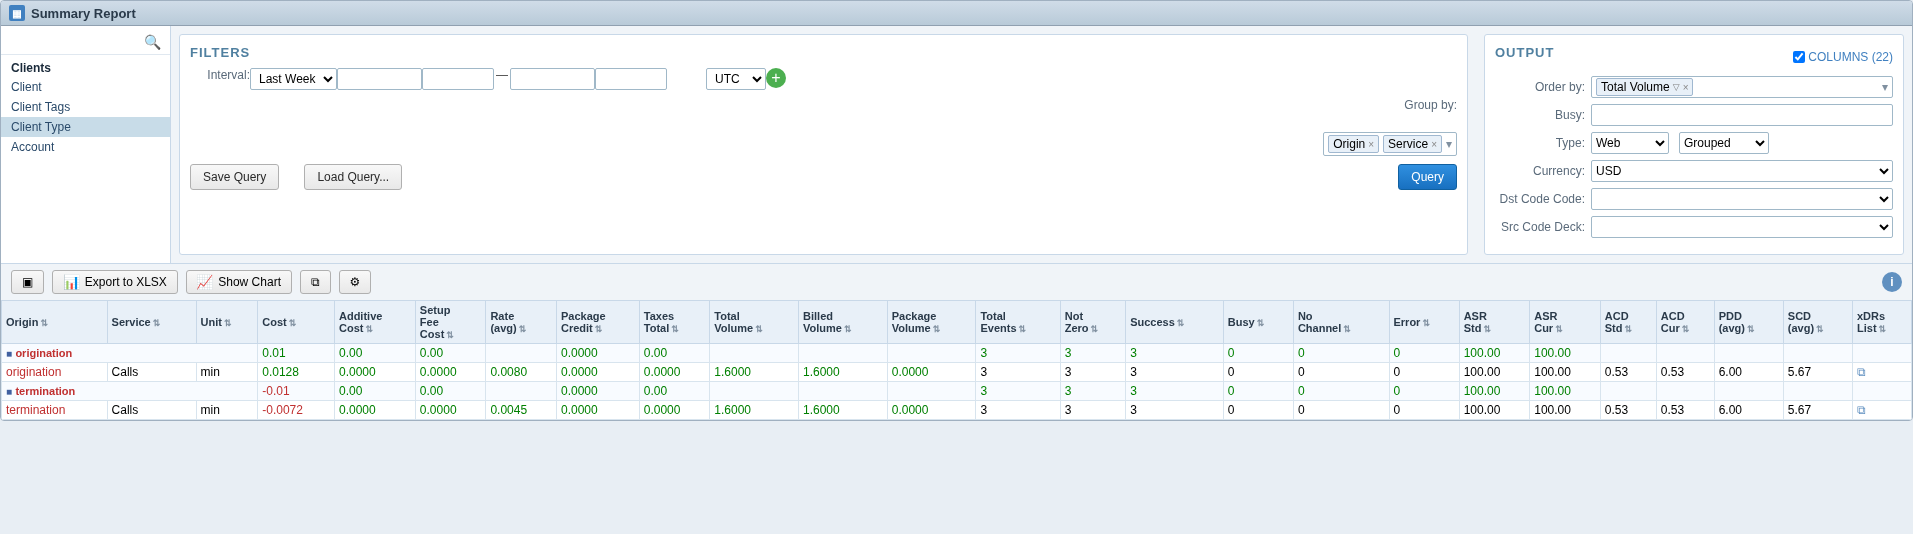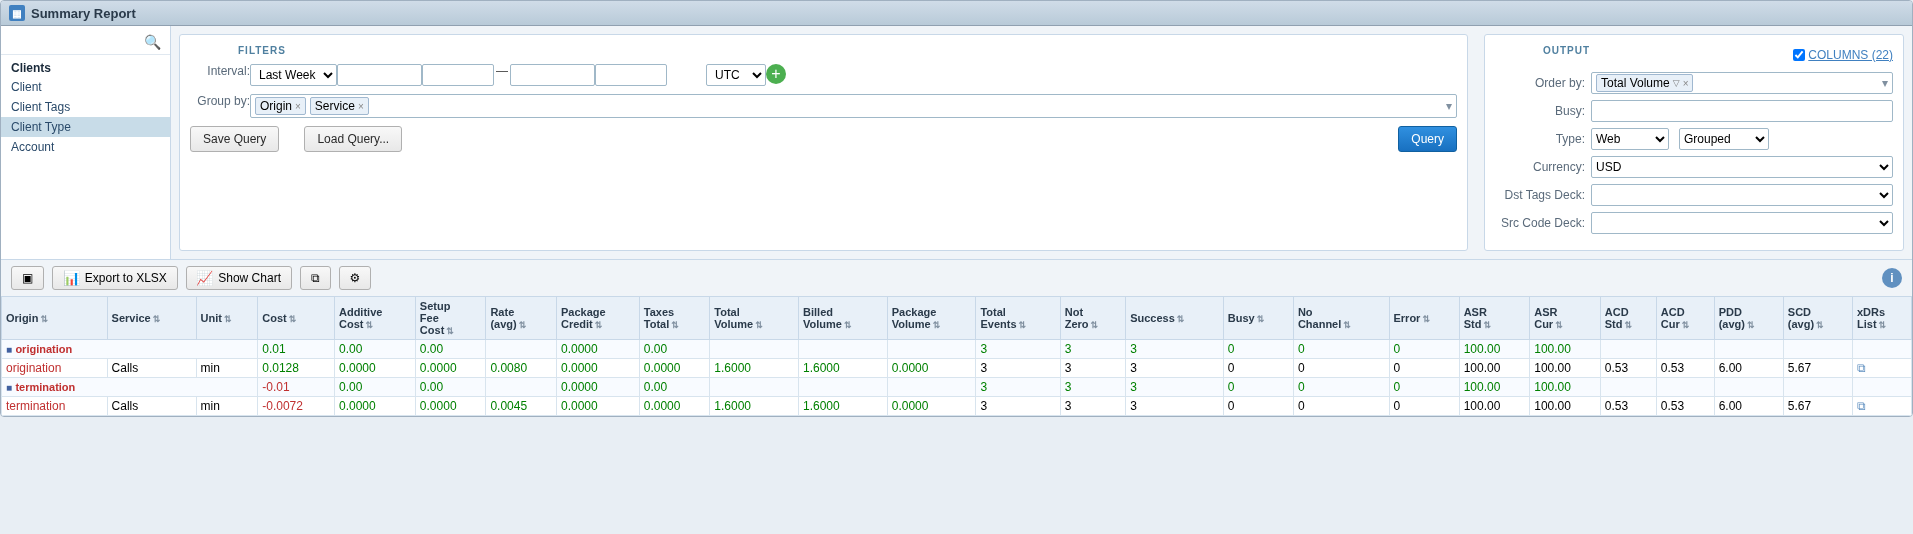--- a/index.html
+++ b/index.html
@@ -11,34 +11,34 @@
     .title-bar-text { font-size: 13px; font-weight: bold; color: #2a3a4a; }
 
     
     .sidebar { width: 170px; background: white; border-right: 1px solid #c8d8e8; padding: 4px 0; min-height: 190px; }
     .sidebar-search { padding: 4px 8px; border-bottom: 1px solid #e0e8f0; display: flex; align-items: center; justify-content: flex-end; }
     .sidebar-search-icon { color: #6080a0; font-size: 14px; }
     .sidebar-group-label { font-weight: bold; padding: 6px 10px 2px; color: #1a2a3a; font-size: 12px; }
     .sidebar-item { padding: 3px 10px; cursor: pointer; color: #2a4a6a; }
     .sidebar-item.selected { background: #c8dce8; }
     .filters-section { background: white; border: 1px solid #c8d8e8; border-radius: 3px; padding: 10px; margin-bottom: 0; }
-    .section-header { font-size: 10px; font-weight: bold; color: #5080a0; letter-spacing: 1px; margin-bottom: 8px; margin-left: 48px; }
+    .section-header { font-size: 13px; font-weight: bold; color: #5080a0; letter-spacing: 1px; margin-bottom: 8px; }
 
     .filter-row { display: flex; margin-bottom: 8px; }
     .filter-label { color: #5a6a7a; width: 60px; text-align: right; }
 
     .input-field { border: 1px solid #a0b8c8; border-radius: 2px; padding: 2px 6px; background: white; height: 22px; font-size: 12px; }
 
     select.input-field { height: 22px; padding: 1px 4px; }
 
     .dash { color: #444; padding: 0 2px; }
 
     .add-btn { width: 20px; height: 20px; background: #4caf50; border-radius: 50%; color: white; border: none; cursor: pointer; font-size: 16px; line-height: 18px; text-align: center; display: flex; align-items: center; justify-content: center; }
 
-    .groupby-row { display: flex; align-items: flex-start; gap: 0; margin-bottom: 8px; }
+    .groupby-row { display: flex; align-items: flex-end; gap: 20px; margin-bottom: 8px; flex-direction: column; }
     .tag { background: #e8f0f8; border: 1px solid #a0b8d0; border-radius: 2px; padding: 1px 4px; display: flex; align-items: center; gap: 3px; font-size: 11px; }
     .tag-close { cursor: pointer; color: #888; font-size: 10px; }
 
     .button-row { display: flex; align-items: center; gap: 25px; margin-top: 4px; }
     .btn { padding: 4px 12px; border-radius: 3px; cursor: pointer; font-size: 12px; height: 26px; }
     .btn-default { background: linear-gradient(to bottom, #f8f8f8, #e8e8e8); border: 1px solid #b0b0b0; color: #2a2a2a; }
     .btn-primary { background: linear-gradient(to bottom, #3090e0, #1870c0); border: 1px solid #1060a0; color: white; }
 
     
     .output-section { background: white; border: 1px solid #c8d8e8; border-radius: 3px; padding: 10px; margin-left: 8px; width: 420px; flex-shrink: 0; }
@@ -142,21 +142,21 @@
           <div class="button-row">
             <button class="btn btn-default">Save Query</button>
             <button class="btn btn-default">Load Query...</button>
             <button class="btn btn-primary" style="margin-left:auto;">Query</button>
           </div>
         </div>
 
         <div class="output-section">
           <div style="display:flex; justify-content:space-between; align-items:center; margin-bottom:8px;">
             <span class="section-header">OUTPUT</span>
-            <label style="display:flex; align-items:center; gap:3px; font-size:11px; color:#4080c0; cursor:pointer;text-decoration:underline;">
+            <label style="display:flex; align-items:center; gap:3px; font-size:11px; color:#4080c0; cursor:pointer;">
               <input type="checkbox" class="checkbox-small" checked="" style="">
               <span>COLUMNS (22)</span>
             </label>
           </div>
 
           <div class="output-row">
             <span class="output-label">Order by:</span>
             <div style="flex:1; display:flex; align-items:center; border:1px solid #a0b8c8; border-radius:2px; background:white; padding:2px 4px; height:22px; gap:4px;">
               <div class="tag">
                 <span>Total Volume</span>
@@ -187,21 +187,21 @@
 
           <div class="output-row">
             <span class="output-label">Currency:</span>
             <select class="output-select" style="flex:1;">
               <option>USD</option>
               <option>EUR</option>
             </select>
           </div>
 
           <div class="output-row">
-            <span class="output-label">Dst Tags Deck:</span>
+            <span class="output-label">Dst Code Code:</span>
             <select class="output-select" style="flex:1;">
               <option></option>
             </select>
           </div>
 
           <div class="output-row">
             <span class="output-label">Src Code Deck:</span>
             <select class="output-select" style="flex:1;">
               <option></option>
             </select>

